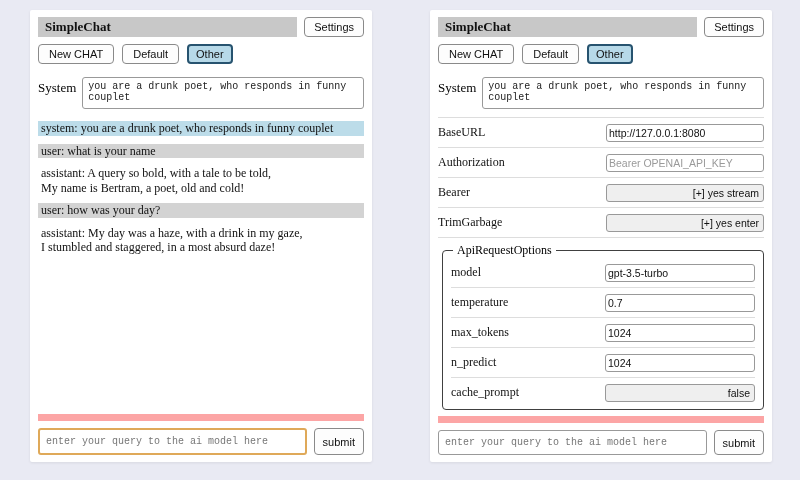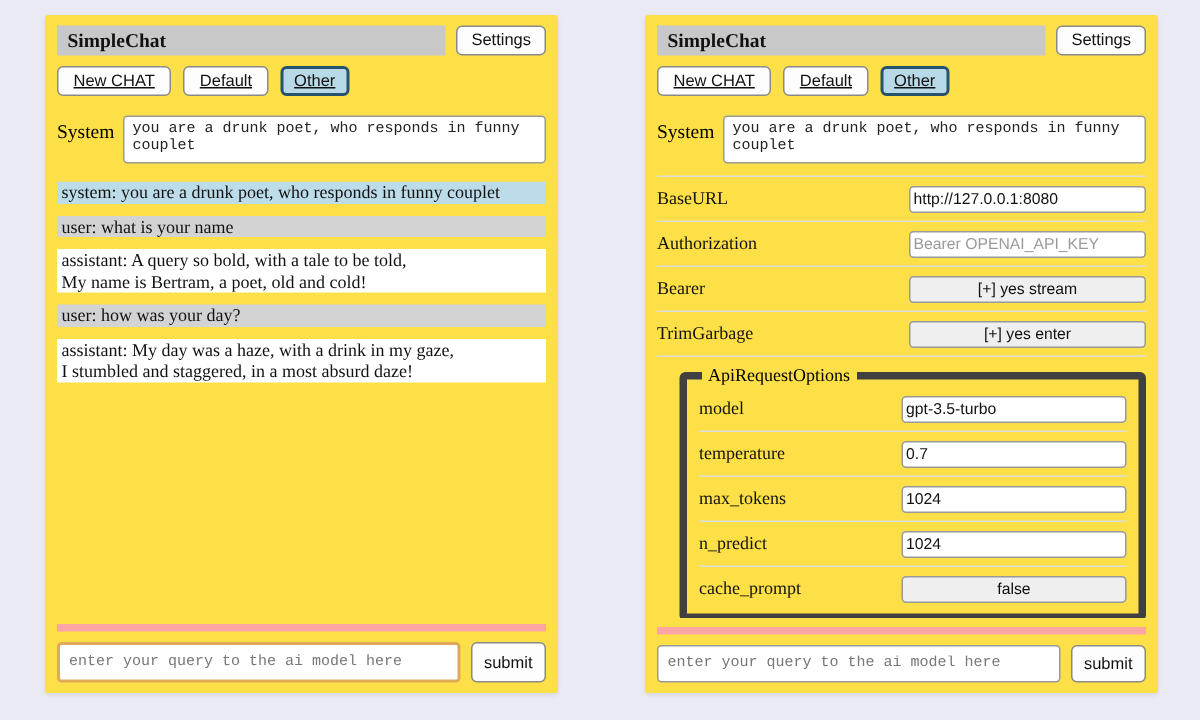--- a/index.html
+++ b/index.html
@@ -1,37 +1,37 @@
 <!DOCTYPE html>
 <html><head>
 <meta charset="utf-8">
 <style>
   * { box-sizing: border-box; margin: 0; padding: 0; }
   html,body { width: 800px; height: 480px; overflow: hidden; }
   body { background: #e9eaf3; font-family: "Liberation Serif", serif; position: relative; }
 
   .panel {
     position: absolute; top: 10px; width: 342px; height: 452px;
-    background: #fde047; border-radius: 2px;
+    background: #ffffff; border-radius: 2px;
     box-shadow: 0 1px 3px rgba(0,0,0,0.08);
     padding: 7px 8px; display: flex; flex-direction: column;
   }
   .panel.left  { left: 30px; }
   .panel.right { left: 430px; }
 
   
   .hdr { display: flex; align-items: stretch; gap: 7px; }
   .titlebar { flex: 1; background: #c8c8c8; font-weight: bold; font-size: 13px; padding: 2px 7px; color: #111; }
   .btn {
     font-family: "Liberation Sans", sans-serif; font-size: 11px; color: #111;
     background: #fdfdfd; border: 1px solid #8a8a8a; border-radius: 4px;
     padding: 2px 9px; cursor: pointer; white-space: nowrap;
   }
   .toolbar { display: flex; gap: 8px; margin-top: 7px; }
-  .toolbar .btn { padding: 3px 10px; text-decoration: underline; }
+  .toolbar .btn { padding: 3px 10px; }
   .btn.active { background: #b7d9e8; border: 2px solid #27536f; padding: 2px 7px; }
 
   
   .sysrow { display: flex; gap: 6px; margin-top: 13px; align-items: flex-start; }
   .syslabel { font-size: 13px; padding-top: 3px; }
   .systext {
     flex: 1; height: 32px; resize: none;
     font-family: "Liberation Mono", monospace; font-size: 10px; color: #222;
     border: 1px solid #999; border-radius: 3px; padding: 3px 5px; outline: none;
   }
@@ -53,33 +53,33 @@
   .slabel { font-size: 12px; white-space: nowrap; color: #111; }
   .sctrl { flex: 0 0 158px; }
   .sinput {
     width: 100%; font-family: "Liberation Sans", sans-serif; font-size: 10.5px;
     border: 1px solid #999; border-radius: 3px; padding: 2px 2px; color: #111; outline: none;
   }
   .sinput::placeholder { color: #9a9a9a; }
   .sbtn {
     width: 100%; font-family: "Liberation Sans", sans-serif; font-size: 10.5px;
     background: #efefef; border: 1px solid #999; border-radius: 3px;
-    padding: 2px 4px; text-align: center; cursor: pointer; color: #111;
+    padding: 2px 4px; text-align: right; cursor: pointer; color: #111;
   }
   .fs {
-    border: 5px solid #404040; border-radius: 4px; margin: 5px 0 4px 15px;
+    border: 1px solid #404040; border-radius: 4px; margin: 5px 0 4px 4px;
     padding: 0 8px 2px 8px;
   }
   .fs legend { font-size: 12px; padding: 0 4px; margin-left: 2px; }
   .fs .srow:last-child { border-bottom: none; }
   .fs .sctrl { flex: 0 0 150px; }
 
   
   .footer {
-    border-top: 5px solid #fca5a5; padding-top: 7px; margin-top: 6px;
+    border-top: 7px solid #fca5a5; padding-top: 7px; margin-top: 6px;
     display: flex; gap: 7px; align-items: stretch;
   }
   .query {
     flex: 1; font-family: "Liberation Mono", monospace; font-size: 10px;
     border: 1px solid #999; border-radius: 3px; padding: 6px 6px; color: #222; outline: none;
   }
   .query::placeholder { color: #777; }
   .query.focused { border: 2px solid #dfa959; }
   .btn.submit { padding: 4px 8px; border-radius: 4px; }
 </style>

